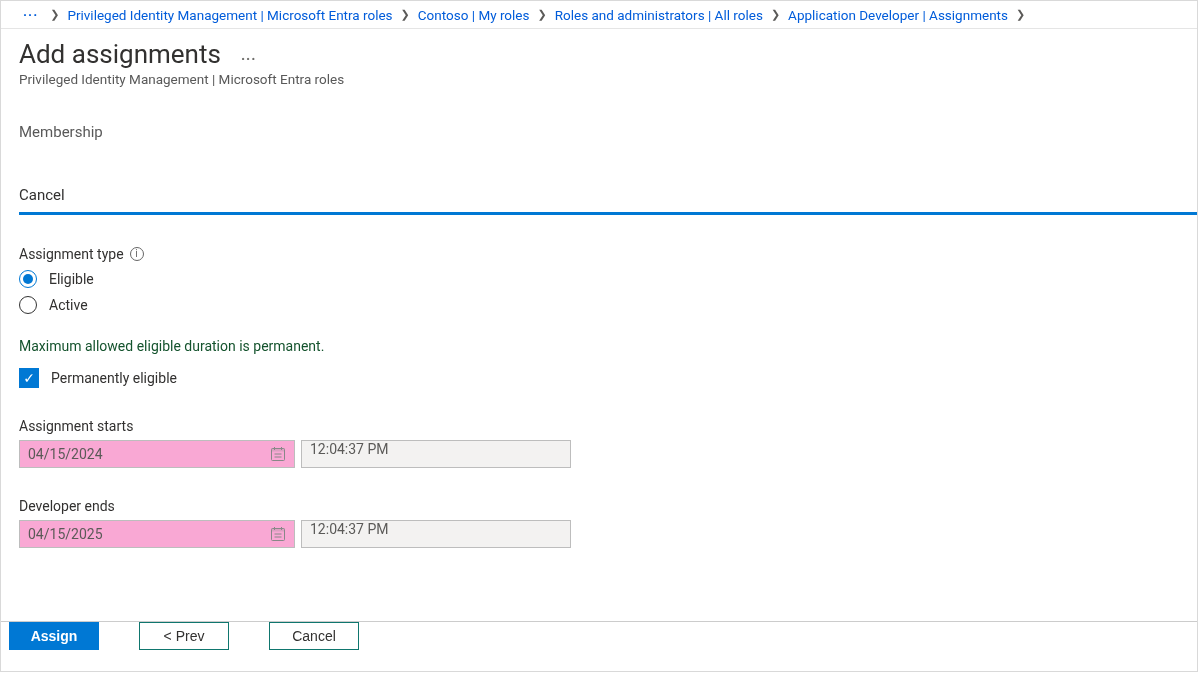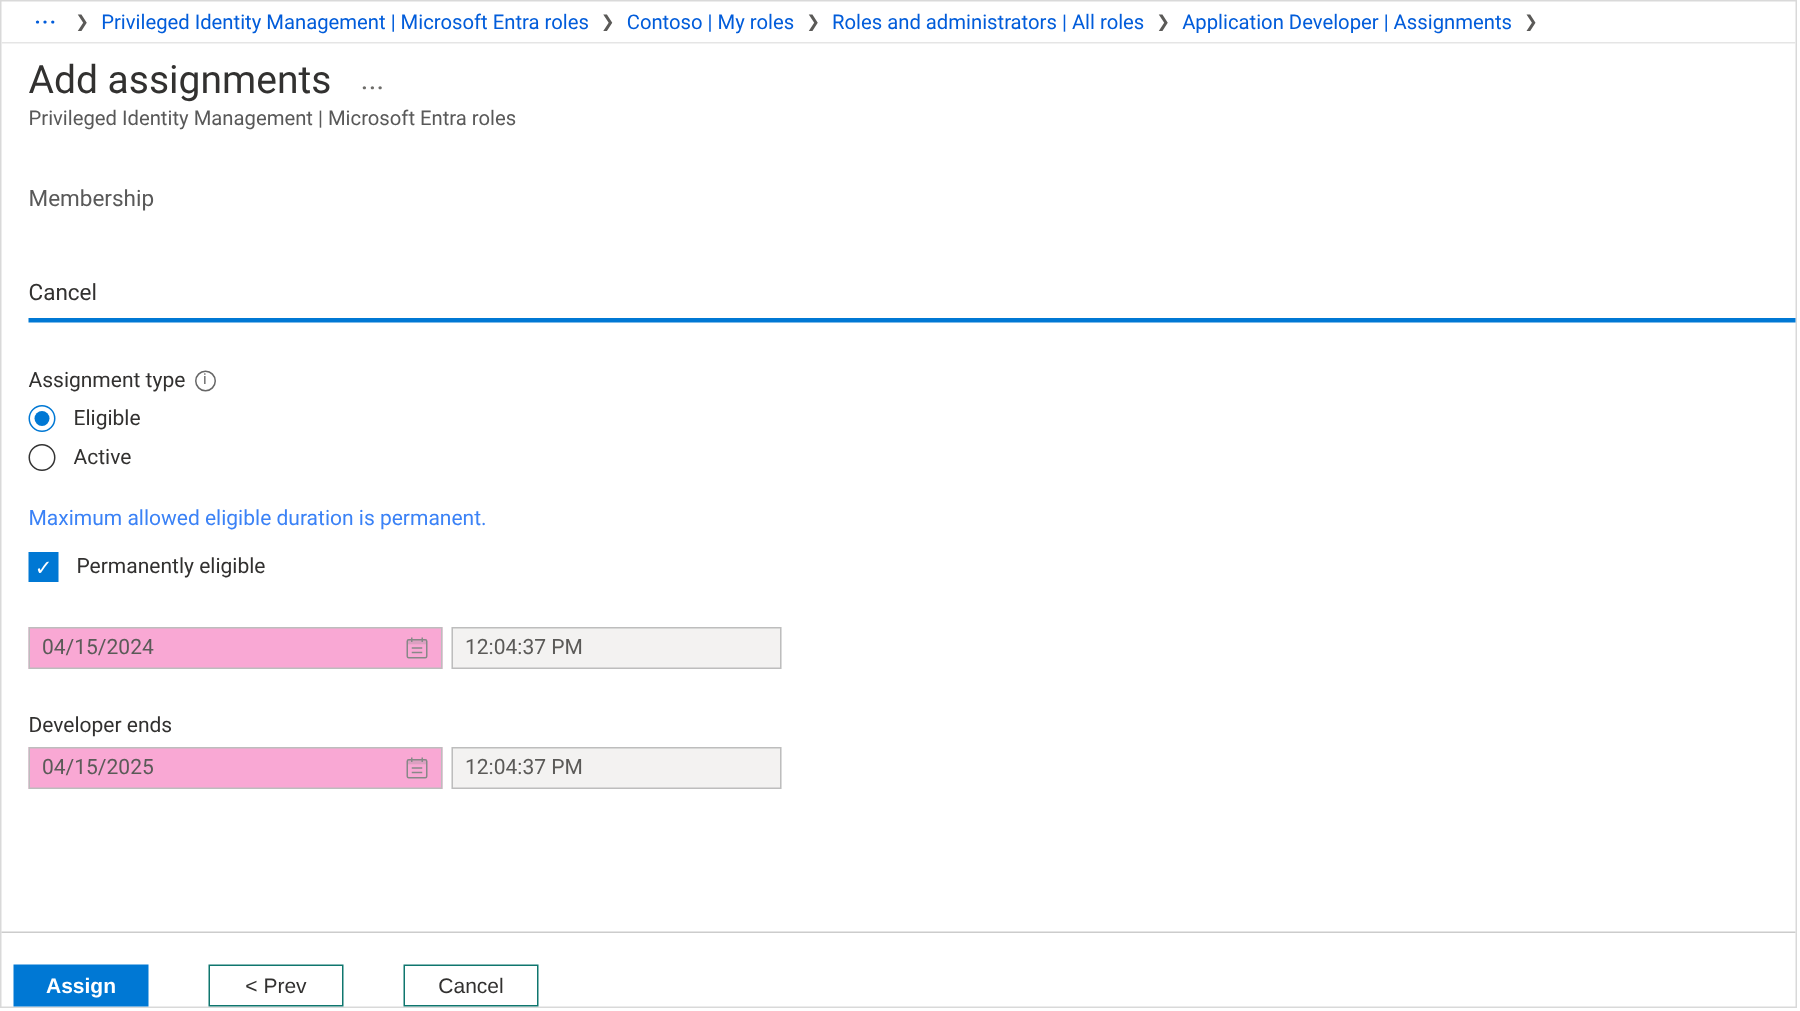--- a/index.html
+++ b/index.html
@@ -55,47 +55,47 @@
 
   .radio-row { display:flex; align-items:center; gap:12px; margin: 4px 0 8px 0; cursor:pointer; }
   .radio-circle {
     width: 18px; height: 18px; border-radius: 50%;
     border: 1px solid #333; display:inline-flex; align-items:center; justify-content:center;
   }
   .radio-row.selected .radio-circle { border-color: #0078d4; }
   .radio-dot { width: 10px; height:10px; border-radius:50%; background:#0078d4; display:none; }
   .radio-row.selected .radio-dot { display:block; }
 
-  .note { margin-top: 24px; font-size: 14px; color:#3b82f6; }
+  .note { margin-top: 24px; font-size: 14px; color:#14532d; }
 
   .checkbox-row { display:flex; align-items:center; gap:12px; margin-top: 14px; cursor:pointer; }
   .checkbox-box {
     width: 20px; height: 20px; background:#0078d4; display:inline-flex;
     align-items:center; justify-content:center; color:#fff; font-size:14px;
   }
 
   .dt-section { margin-top: 30px; }
   .dt-label { font-size: 14px; color:#323130; margin-bottom: 6px; }
   .dt-row { display:flex; gap: 6px; }
   .date-box {
     position: relative;
     width: 276px; height: 28px; border: 1px solid #bdbdbd; background:#f9a8d4;
     display:flex; align-items:center; padding: 0 8px; color:#5b5a58; font-size:14px;
   }
   .cal-icon { position:absolute; right:8px; top:5px; width:16px; height:16px; color:#888; }
   .time-box {
-    width: 220px; height: 28px; border: 1px solid #bdbdbd; background:#f3f2f1;
-    display:flex; align-items:center; padding: 0 8px; color:#5b5a58; font-size:14px;
+    width: 270px; height: 28px; border: 1px solid #bdbdbd; background:#f3f2f1;
+    display:flex; padding: 0 8px; color:#5b5a58; font-size:14px;
   }
 
   
   .footer {
     position: absolute; left: 0; bottom: 0; right: 0;
     height: 50px; border-top: 1px solid #cccccc;
-    display:flex; align-items:flex-end; gap: 40px; padding-left: 8px;
+    display:flex; align-items:flex-start; gap: 40px; padding-left: 8px;
   }
   .btn { height: 28px; min-width: 90px; font-size: 14px; display:inline-flex; align-items:center; justify-content:center; cursor:pointer; }
   .btn-primary { background:#0078d4; color:#fff; font-weight:600; border:none; }
   .btn-secondary { background:#fff; color:#323130; border:1px solid #0f766e; }
 </style>
 </head>
 <body>
 
 <div class="frame">
 
@@ -144,20 +144,21 @@
 
       <div class="note">Maximum allowed eligible duration is permanent.</div>
 
       <div class="checkbox-row">
         <span class="checkbox-box">✓</span>
         <span>Permanently eligible</span>
       </div>
     </div>
 
     <div class="dt-section">
+      <div class="dt-label">Assignment starts</div>
       <div class="dt-row">
         <div class="date-box">
           <span>04/15/2024</span>
           <svg class="cal-icon" viewBox="0 0 16 16">
               <rect x="1.5" y="2.5" width="13" height="12" rx="1" fill="none" stroke="#888"></rect>
               <rect x="1.5" y="2.5" width="13" height="3" fill="#888" opacity=".25"></rect>
               <line x1="4.5" y1="1" x2="4.5" y2="4" stroke="#888"></line>
               <line x1="11.5" y1="1" x2="11.5" y2="4" stroke="#888"></line>
               <line x1="4.5" y1="8" x2="11.5" y2="8" stroke="#888"></line>
               <line x1="4.5" y1="11" x2="11.5" y2="11" stroke="#888"></line>

